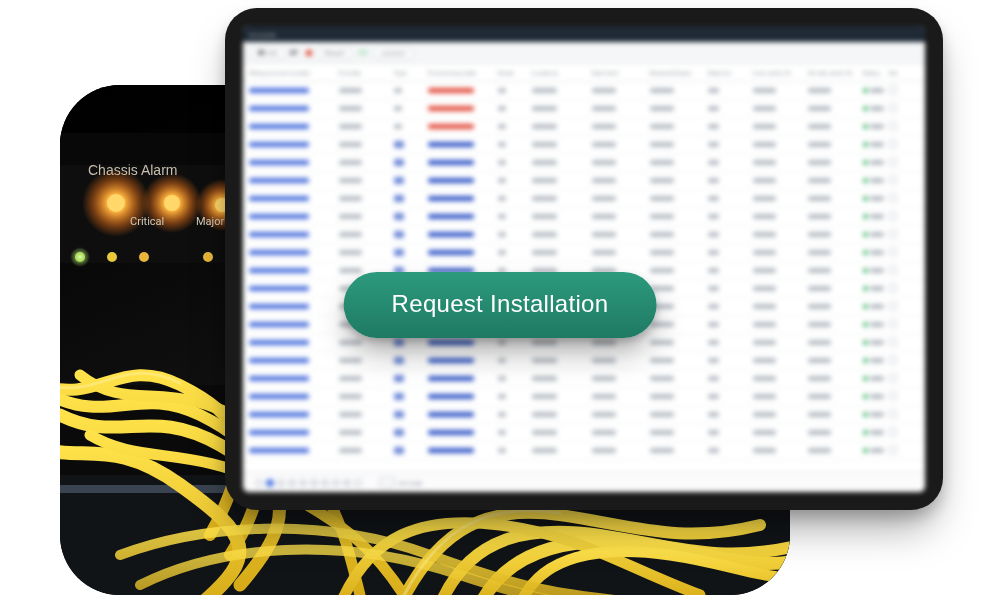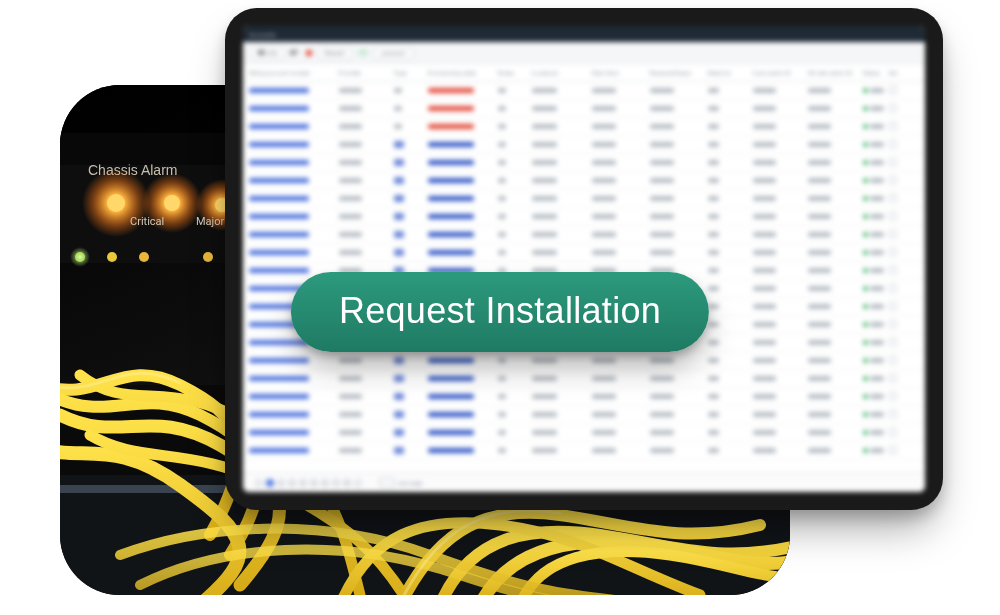--- a/index.html
+++ b/index.html
@@ -198,21 +198,21 @@
   }
 
   
   .cta {
     position: absolute;
     left: 50%;
     top: 272px;
     transform: translateX(-50%);
     background: linear-gradient(180deg, #2c9a7d 0%, #1f7a63 100%);
     color: #fff;
-    font-size: 36px;
+    font-size: 24px;
     font-weight: 400;
     padding: 18px 48px 20px;
     border-radius: 40px;
     border: none;
     cursor: pointer;
     box-shadow: 0 18px 32px -6px rgba(0,0,0,.35), 0 4px 8px rgba(0,0,0,.2);
     letter-spacing: .3px;
   }
 </style>
 </head>

